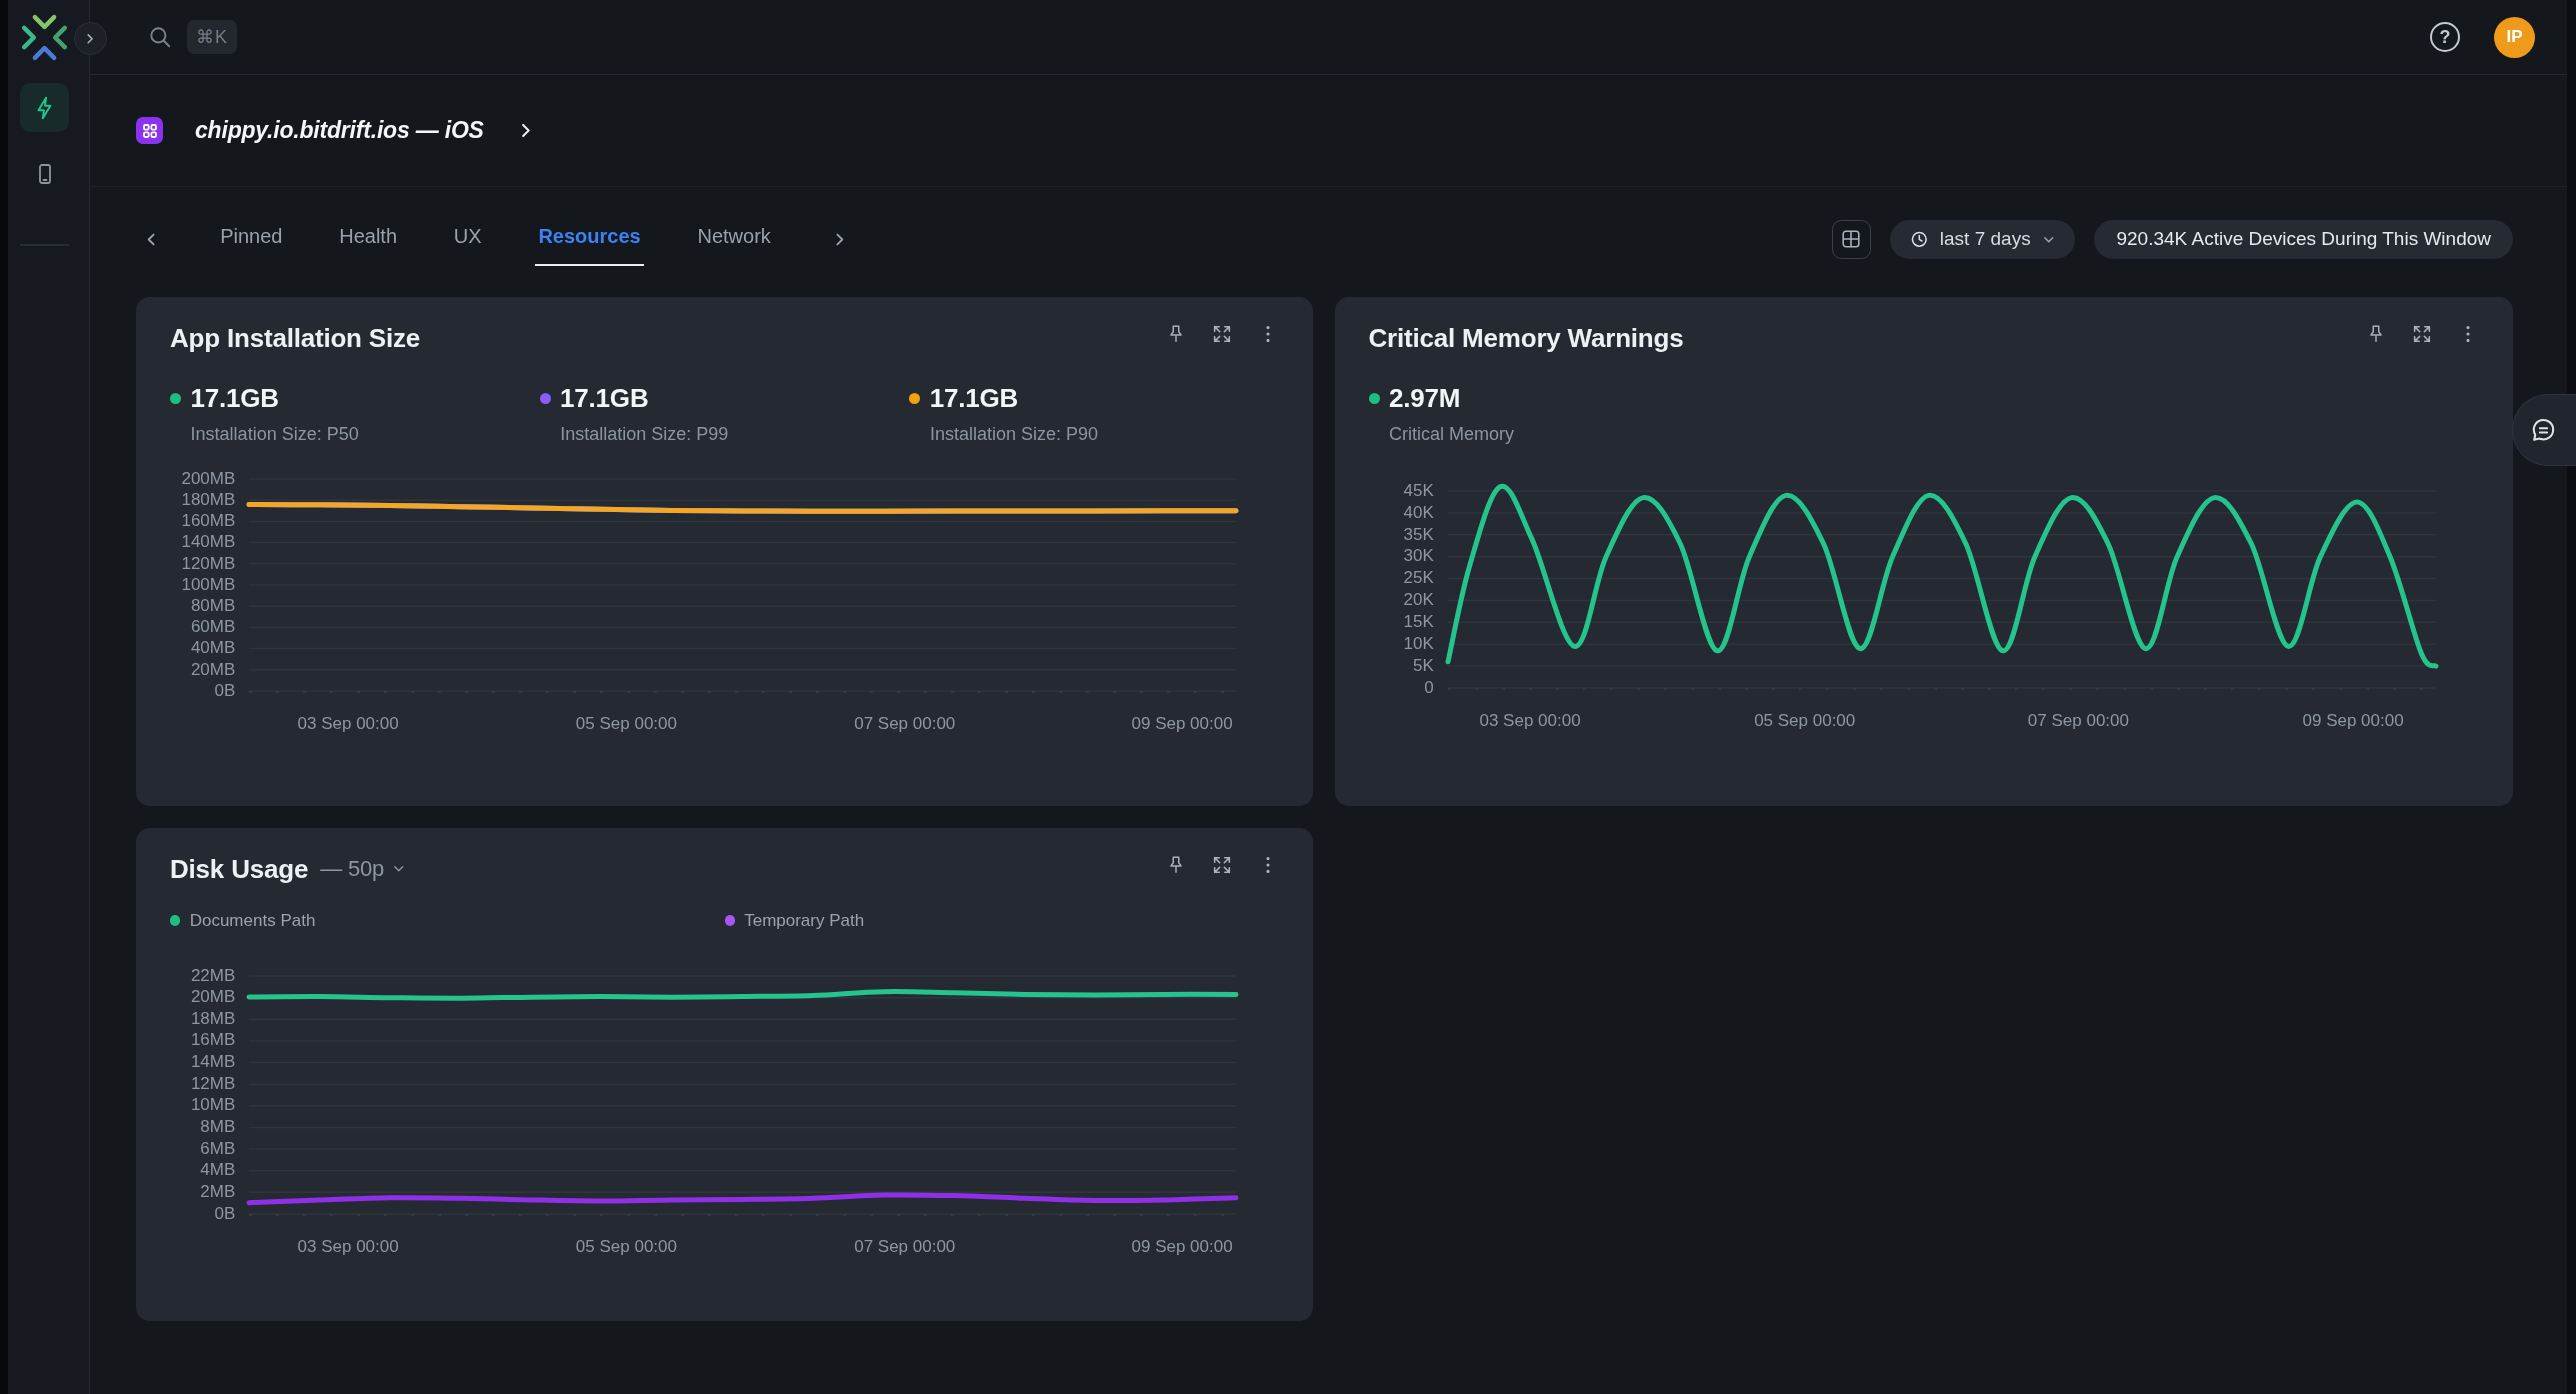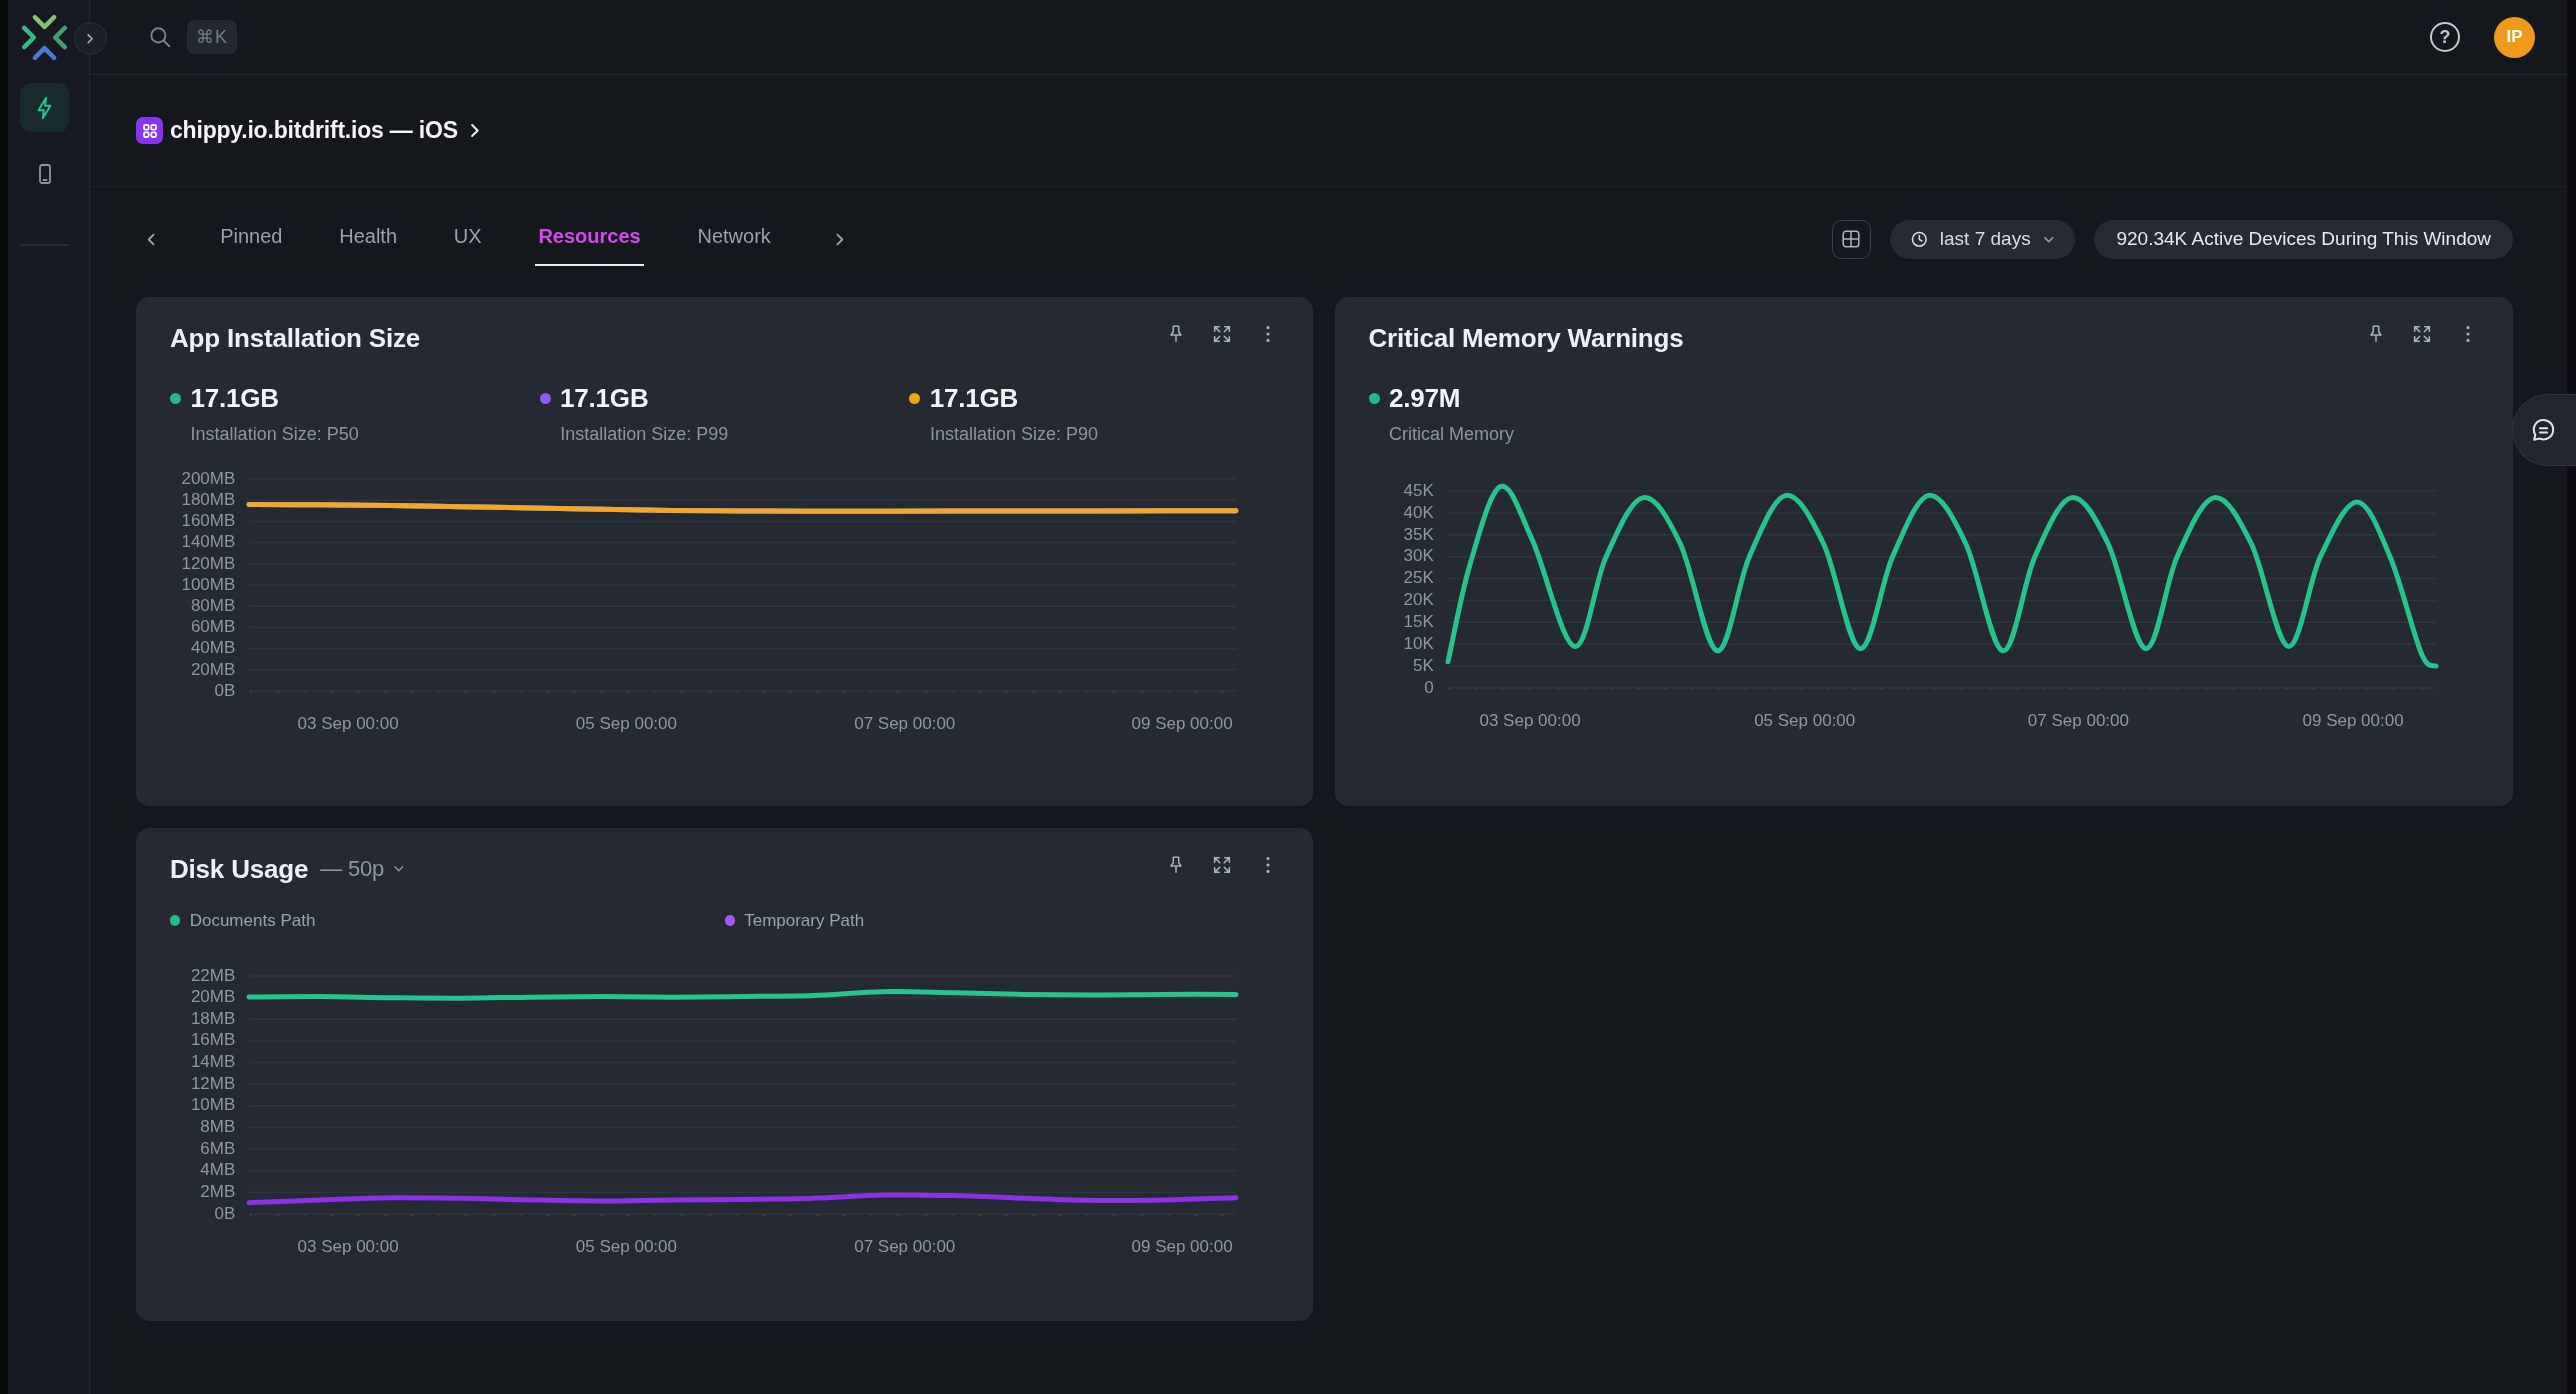--- a/index.html
+++ b/index.html
@@ -54,38 +54,38 @@
   .avatar {
     width:41px; height:41px; border-radius:50%;
     display:flex; align-items:center; justify-content:center;
     font-size:17px; font-weight:700; color:#fff; cursor:pointer;
   }
 
   
   .content { flex:1; padding:0 63px 0 46px; background:#14171c; }
 
   .approw {
-    height:112px; display:flex; align-items:center; gap:7px;
-    border-bottom:0.9px solid rgba(255,255,255,0.045); margin:0 -63px 0 -46px; padding:0 100px 0 46px;
+    height:112px; display:flex; align-items:center; gap:32px;
+    border-bottom:0.9px solid rgba(255,255,255,0.045); margin:0 -63px 0 -46px; padding:0 100px 0 46px;font-style:italic;
   }
   .app-icon {
     width:27px; height:27px; border-radius:6.9px; display:flex; align-items:center; justify-content:center;
   }
   .app-name { font-size:23px; font-weight:700; color:#f4f6f8; letter-spacing:-0.2px; }
   .approw .chev { color:#e8ebef; display:flex; cursor:pointer; }
 
   
   .toolbar { margin-top:26px; display:flex; align-items:center; }
   .tabs { display:flex; align-items:center; gap:50px; }
   .tab-nav { color:#9aa3ad; display:flex; cursor:pointer; padding:0 6.9px; }
   .tab {
     font-size:20px; color:#99a2ac; padding:12px 3.4px 15.5px; cursor:pointer;
     border-bottom:2.6px solid transparent; white-space:nowrap;
   }
-  .tab.active { color:#d946ef; font-weight:700; border-bottom-color:#e9edf1; }
+  .tab.active { color:#3b82f6; font-weight:700; border-bottom-color:#e9edf1; }
   .toolbar-right { margin-left:auto; display:flex; align-items:center; gap:19px; }
   .grid-btn {
     width:39px; height:39px; border:1.3px solid #3a414c; border-radius:9.4px;
     display:flex; align-items:center; justify-content:center; color:#aab3bd; cursor:pointer;
   }
   .pill {
     height:39px; background:#262b33; border-radius:20px; display:flex; align-items:center;
     gap:10.3px; padding:0 19px; font-size:19px; color:#d9dde2; cursor:pointer; white-space:nowrap;justify-content:space-between;
   }
   .pill .chevdn { color:#9aa3ad; display:flex; }

